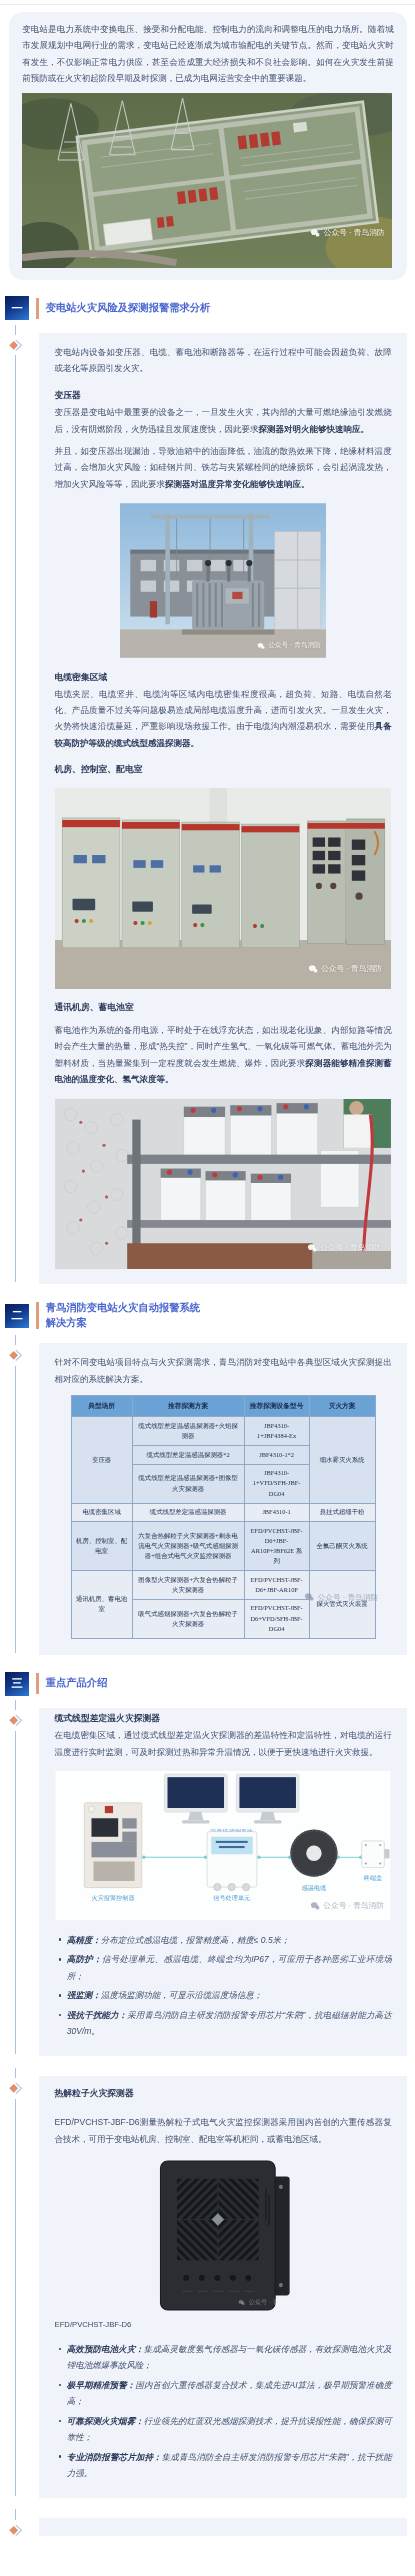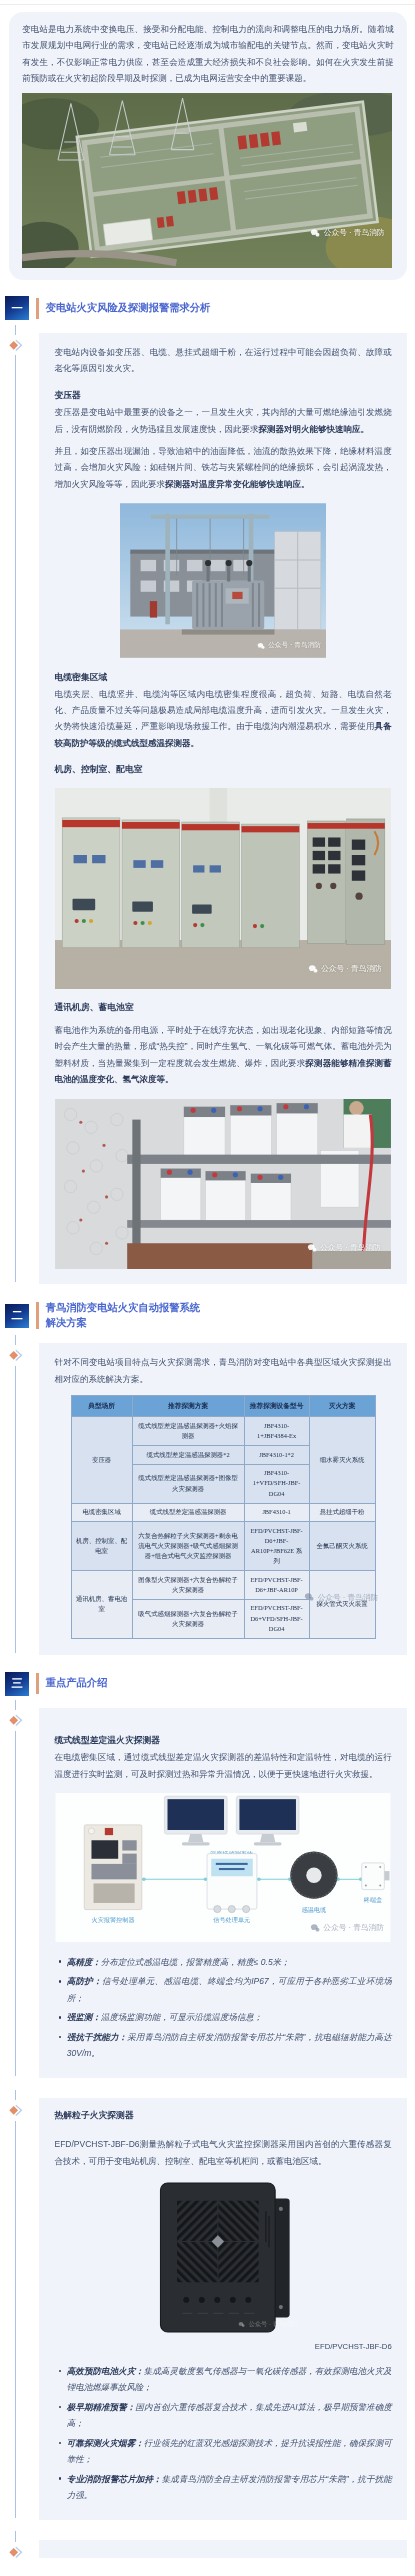--- a/index.html
+++ b/index.html
@@ -48,21 +48,21 @@
   table.sol td{border:0.5px solid #8fa9c9;padding:3.6px 4.1px;text-align:center;line-height:1.6;}
   .g1{background:#d7e1ef;} .g2{background:#e7ecf5;}
 
   
   ul.feat{list-style:none;margin:8.2px 0 0;padding:0 0 0 4.1px;}
   ul.feat li{position:relative;padding-left:8.2px;font-size:8.5px;line-height:1.9;
              color:#414f6e;margin:3.6px 0;text-align:justify;font-style:italic;}
   ul.feat li::before{content:"";position:absolute;left:0;top:6.7px;width:2.6px;height:2.6px;
              border-radius:50%;background:#2e3c5c;}
 
-  .cap{text-align:right;font-size:7.7px;color:#3c4a66;line-height:1.9;margin-top:5.2px;}
+  .cap{text-align:left;font-size:7.7px;color:#3c4a66;line-height:1.9;margin-top:5.2px;}
 </style>
 </head>
 <body>
 
 <div class="page">
   <div class="toprule"></div>
 
   <section class="softbox intro-box">
     <p class="para" style="margin-top:0">变电站是电力系统中变换电压、接受和分配电能、控制电力的流向和调整电压的电力场所。随着城市发展规划中电网行业的需求，变电站已经逐渐成为城市输配电的关键节点。然而，变电站火灾时有发生，不仅影响正常电力供应，甚至会造成重大经济损失和不良社会影响。如何在火灾发生前提前预防或在火灾初起阶段早期及时探测，已成为电网运营安全中的重要课题。</p>
     <figure class="photo">
@@ -131,21 +131,21 @@
   </div>
 
   <div class="crow">
     <div class="rail-d">
       <svg width="16.5" height="20.6" viewBox="0 0 32 40">
           <path d="M17 10 L28 20 L17 30" fill="none" stroke="#b9c9e8" stroke-width="2.5"></path>
           <rect x="7" y="14" width="12" height="12" transform="rotate(45 13 20)" fill="#e2906a"></rect>
         </svg>
     </div>
     <div class="cbox">
-      <p class="para">变电站内设备如变压器、电缆、悬挂式超细干粉，在运行过程中可能会因超负荷、故障或老化等原因引发火灾。</p>
+      <p class="para">变电站内设备如变压器、电缆、蓄电池和断路器等，在运行过程中可能会因超负荷、故障或老化等原因引发火灾。</p>
 
       <h3 class="blockhead">变压器</h3>
       <p class="para" style="margin-top:2.1px"><span>变压器是变电站中最重要的设备之一，一旦发生火灾，其内部的大量可燃绝缘油引发燃烧后，没有阴燃阶段，火势迅猛且发展速度快，因此要求</span><span class="b">探测器对明火能够快速响应。</span></p>
       <p class="para"><span>并且，如变压器出现漏油，导致油箱中的油面降低，油流的散热效果下降，绝缘材料温度过高，会增加火灾风险；如硅钢片间、铁芯与夹紧螺栓间的绝缘损坏，会引起涡流发热，增加火灾风险等等，因此要求</span><span class="b">探测器对温度异常变化能够快速响应。</span></p>
 
       <div class="fig-center">
         <figure class="photo">
           <svg width="206" height="155" viewBox="0 0 400 300">
             <defs>
                 <linearGradient id="gsky" x1="0" y1="0" x2="0" y2="1">
@@ -469,21 +469,21 @@
   </div>
 
   <div class="crow" style="margin-bottom:19.6px">
     <div class="rail-d">
       <svg width="16.5" height="20.6" viewBox="0 0 32 40">
           <path d="M17 10 L28 20 L17 30" fill="none" stroke="#b9c9e8" stroke-width="2.5"></path>
           <rect x="7" y="14" width="12" height="12" transform="rotate(45 13 20)" fill="#e2906a"></rect>
         </svg>
     </div>
     <div class="cbox">
-      <h3 class="blockhead" style="margin-top:22px">缆式线型差定温火灾探测器</h3>
+      <h3 class="blockhead" style="margin-top:0">缆式线型差定温火灾探测器</h3>
       <p class="para" style="margin-top:2.1px">在电缆密集区域，通过缆式线型差定温火灾探测器的差温特性和定温特性，对电缆的运行温度进行实时监测，可及时探测过热和异常升温情况，以便于更快速地进行火灾救援。</p>
       <div class="fig-center">
         <figure class="photo">
           <svg width="336" height="149" viewBox="0 0 652 290">
             <rect width="652" height="290" fill="#fdfefe"></rect>
             <g>
               <rect x="212" y="6" width="122" height="74" rx="4" fill="#e7eaee" stroke="#c9ced4"></rect>
               <rect x="218" y="12" width="110" height="60" fill="#1e3056"></rect>
               <rect x="352" y="6" width="122" height="74" rx="4" fill="#e7eaee" stroke="#c9ced4"></rect>
               <rect x="358" y="12" width="110" height="60" fill="#1e3056"></rect>

